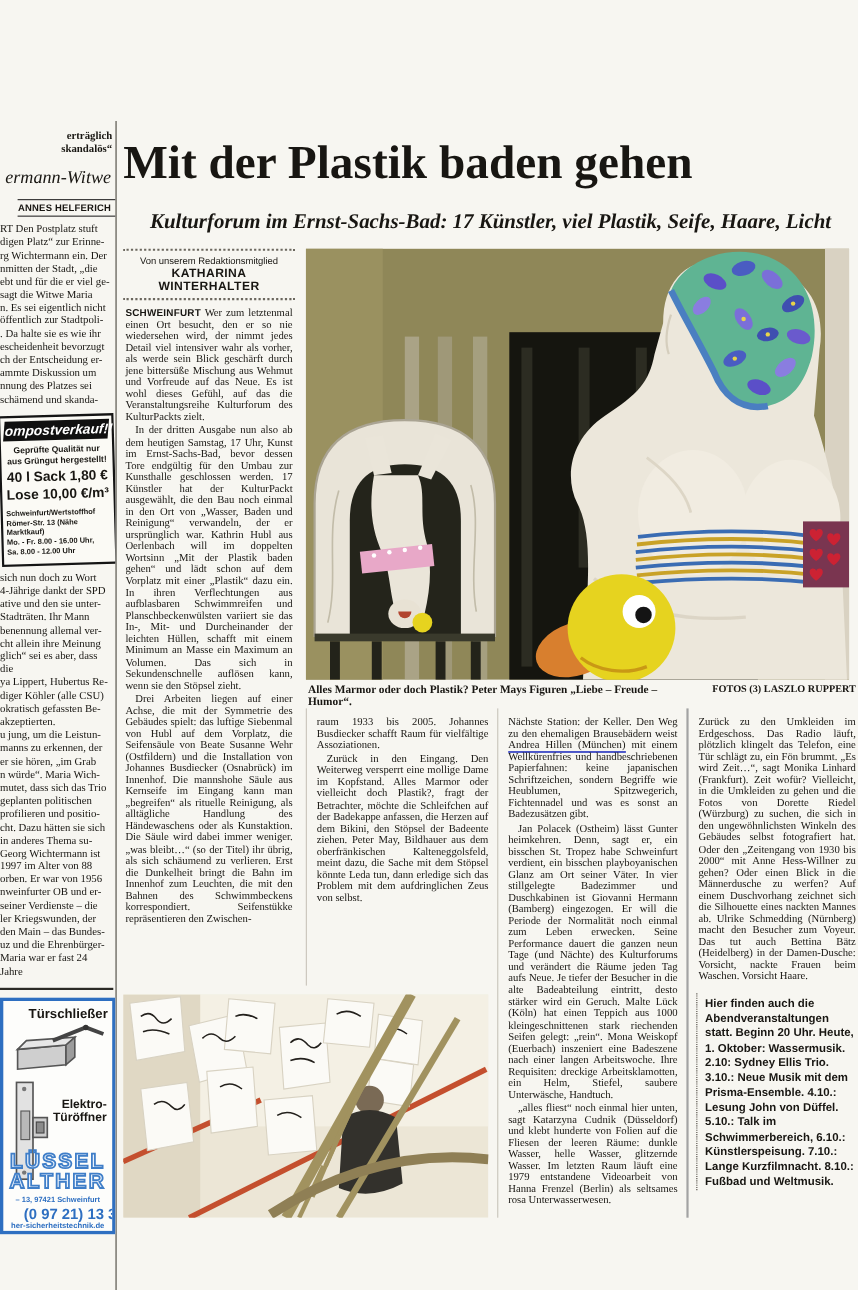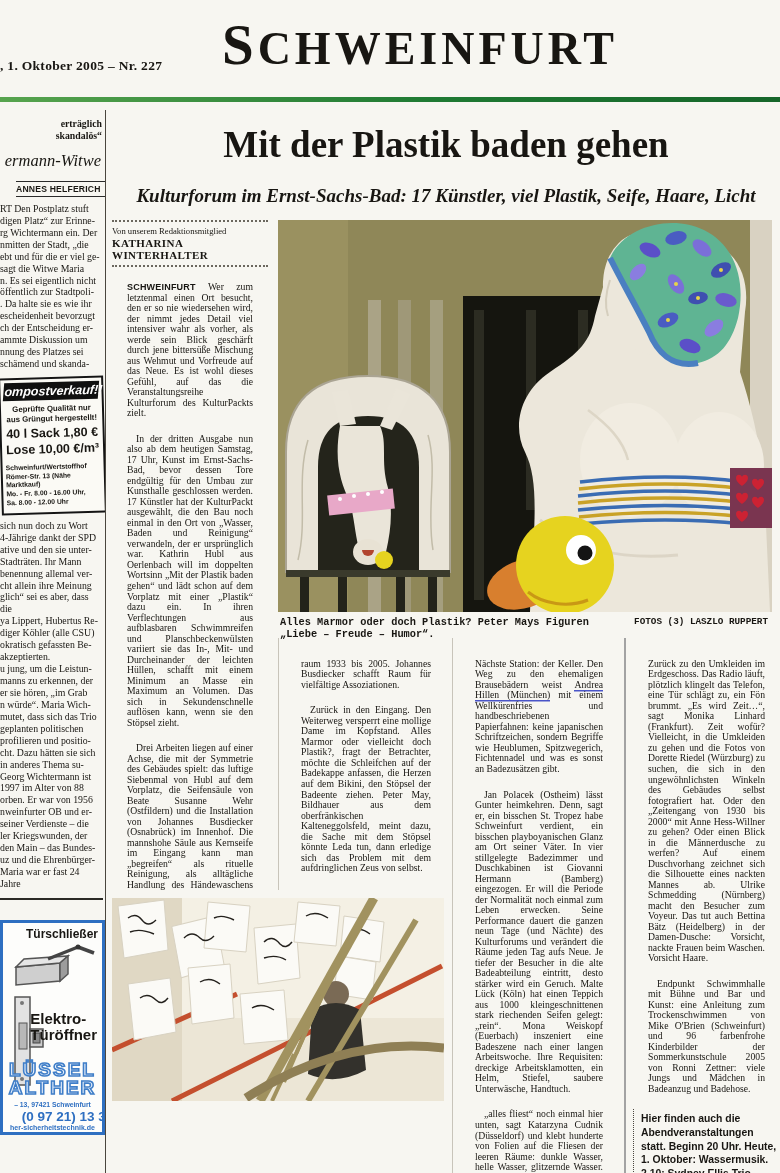--- a/index.html
+++ b/index.html
@@ -13,87 +13,82 @@
                  font-size:46px;font-weight:bold;letter-spacing:4px;line-height:1;}
   .section-title .cap{font-size:57px;}
   .green-rule{position:absolute;top:97px;left:0;width:780px;height:5px;
               background:linear-gradient(90deg,#57a44e,#1f7a33 55%,#16662a);}
   
   .sidebar{position:absolute;top:110px;left:0;width:106px;height:1063px;
            border-right:1px solid #4a463e;padding:0;box-sizing:border-box;overflow:hidden;}
   .sb-head{font-size:24px;font-weight:bold;text-align:right;line-height:1.08;padding:8px 4px 0 0;}
   .sb-sub{font-size:16.5px;font-style:italic;text-align:right;padding:9px 4px 0 0;}
   .sb-byline{margin:10px 0 6px 16px;border-top:1px solid #2a2a2a;border-bottom:1px solid #2a2a2a;
-             padding:2px 4px 2px 0;text-align:left;font-family:"Liberation Sans",sans-serif;
+             padding:2px 4px 2px 0;text-align:right;font-family:"Liberation Sans",sans-serif;
              font-size:8.6px;font-weight:bold;letter-spacing:.2px;}
   .sb-frag{font-size:9.8px;line-height:1.22;white-space:pre-line;padding-right:3px;}
   .sb-ad1{margin:7px 0 6px 0;border:2px solid #141414;background:#fbfaf5;transform:rotate(-1.6deg);
           padding:3px 3px 5px 3px;font-family:"Liberation Sans",sans-serif;}
   .sb-ad1-banner{background:#101010;color:#fff;font-weight:bold;font-style:italic;font-size:12.5px;
                  text-align:center;padding:2px 1px;transform:skewX(-6deg);white-space:nowrap;}
   .sb-ad1-q{font-size:7.8px;font-weight:bold;text-align:center;margin-top:4px;line-height:1.25;white-space:pre-line;}
   .sb-ad1-price{font-size:12.5px;font-weight:bold;text-align:center;margin-top:3px;line-height:1.25;white-space:pre-line;}
   .sb-ad1-addr{font-size:6.8px;font-weight:bold;margin-top:5px;line-height:1.3;white-space:pre-line;}
   .sb-rule{border:none;border-top:2px solid #2b2a26;margin:8px 2px 0 0;}
-  .sb-ad2{margin-top:20px;border:3px solid #2e6fc1;background:#fdfdfb;height:215px;position:relative;
+  .sb-ad2{margin-top:7px;border:3px solid #2e6fc1;background:#fdfdfb;height:215px;position:relative;
           font-family:"Liberation Sans",sans-serif;overflow:hidden;padding:4px;box-sizing:border-box;}
   .sb-ad2 .p1{font-size:12px;font-weight:bold;text-align:right;}
-  .sb-ad2 .p2{font-size:15px;font-weight:bold;white-space:pre-line;line-height:1.1;
+  .sb-ad2 .p2{font-size:11px;font-weight:bold;text-align:right;white-space:pre-line;line-height:1.1;
               position:absolute;top:88px;right:5px;}
   .closer-svg{position:absolute;top:18px;right:2px;}
   .opener-svg{position:absolute;top:72px;left:8px;}
   .brand{position:absolute;top:138px;left:0;width:100%;text-align:center;font-weight:bold;
          font-size:19px;line-height:.95;letter-spacing:2px;color:#eaf2fc;
          -webkit-text-stroke:1.6px #3f7ec8;}
   .sb-ad2 .addr{position:absolute;top:178px;left:0;width:100%;text-align:center;color:#2e6fc1;
                 font-weight:bold;font-size:6.8px;}
   .sb-ad2 .phone{position:absolute;top:186px;left:15px;width:100%;text-align:center;color:#2e6fc1;
                  font-weight:bold;font-size:13.5px;}
   .sb-ad2 .web{position:absolute;top:201px;left:0;width:100%;text-align:center;color:#2e6fc1;
                font-weight:bold;font-size:7px;}
   
   .main{position:absolute;top:110px;left:112px;width:668px;height:1063px;}
-  .headline{margin:16px 0 0 0;text-align:center;font-size:37px;font-weight:bold;line-height:1.05;}
+  .headline{margin:16px 0 0 0;text-align:left;font-size:43px;font-weight:bold;line-height:1.05;}
   .subheadline{margin:20px 0 0 0;text-align:center;font-size:19px;font-style:italic;font-weight:bold;}
   .body-grid{margin-top:13px;display:grid;grid-template-columns:166px 174px 172px 156px;
              grid-template-rows:418px 252px auto;}
   .colA{grid-column:1;grid-row:1/3;padding-right:10px;overflow:hidden;}
   .photo1-block{grid-column:2/5;grid-row:1;}
   .colB{grid-column:2;grid-row:2;border-left:1px solid #c8c4ba;padding:6px 6px 0 7px;overflow:hidden;}
   .colC{grid-column:3;grid-row:2/4;border-left:1px solid #c8c4ba;padding:6px 6px 0 7px;overflow:hidden;}
   .colD{grid-column:4;grid-row:2/4;border-left:2px solid #a3a3a3;padding:6px 0 0 7px;overflow:hidden;}
   .photo2-block{grid-column:1/3;grid-row:3;padding:8px 8px 0 0;}
-  .art-byline{border-top:2px dotted #6b675e;border-bottom:2px dotted #6b675e;
-              padding:4px 0;margin-bottom:7px;font-family:Liberation Serif, serif;}
+  .art-byline{border-top:2px dotted #6b675e;border-bottom:2px dotted #6b675e;text-align:center;
+              padding:4px 0;margin-bottom:7px;font-family:Liberation Sans, sans-serif;}
   .art-byline .l1{font-size:8.6px;}
   .art-byline .l2{font-size:11px;font-weight:bold;letter-spacing:.4px;margin-top:1px;}
-  .bodytext p{margin:15px;font-size:9.7px;line-height:1.085;text-align:justify;hyphens:auto;}
+  .bodytext p{margin:2px;font-size:9.7px;line-height:1.085;text-align:justify;hyphens:auto;}
   .bodytext p + p{text-indent:9px;margin-top:1px;}
   .lead-city{font-family:"Liberation Sans",sans-serif;font-weight:bold;font-size:9px;letter-spacing:.2px;}
   .pen-underline{box-shadow:0 1.5px 0 #4a55c8;}
   .caption-row{display:flex;justify-content:flex-end;align-items:flex-start;
-               font-family:Liberation Mono, monospace;font-weight:bold;padding:4px 12px 0 2px;}
+               font-family:Liberation Serif, serif;font-weight:bold;padding:4px 2px 0 2px;}
   .caption-row .cap-text{font-size:10.3px;}
   .caption-row .cap-credit{font-size:9.3px;white-space:nowrap;padding-left:10px;}
   .photo2-caption{font-family:"Liberation Sans",sans-serif;font-weight:bold;font-size:10.3px;
                   line-height:1.25;margin-top:4px;}
   .events-box{margin-top:9px;border-left:1px dotted #4a463e;padding:3px 0 0 7px;
               font-family:"Liberation Sans",sans-serif;font-weight:bold;font-size:10.4px;line-height:1.3;}
   svg{display:block;}
 </style>
 </head>
 <body>
 
 <div class="page">
 
-  <div class="masthead">
-    <div class="dateline">, 1. Oktober 2005 – Nr. 227</div>
-    <div class="section-title"><span class="cap">S</span><span>CHWEINFURT</span></div>
-    <div class="green-rule"></div>
-  </div>
 
   <div class="sidebar">
     <div class="sb-head sb-frag" style="white-space:pre-line;">erträglich
 skandalös“</div>
     <div class="sb-sub">ermann-Witwe</div>
     <div class="sb-byline">ANNES HELFERICH</div>
     <div class="sb-frag">RT  Den Postplatz stuft
 digen Platz“ zur Erinne-
 rg Wichtermann ein. Der
 nmitten der Stadt, „die
@@ -299,21 +294,20 @@
       </div>
 
       <div class="colC bodytext">
         <p><span>Nächste Station: der Keller. Den Weg zu den ehemaligen Brausebädern weist </span><span class="pen-underline">Andrea Hillen (München)</span><span> mit einem Wellkürenfries und handbeschriebenen Papierfahnen: keine japanischen Schriftzeichen, sondern Begriffe wie Heublumen, Spitzwegerich, Fichtennadel und was es sonst an Badezusätzen gibt.</span></p>
         <p>Jan Polacek (Ostheim) lässt Gunter heimkehren. Denn, sagt er, ein bisschen St. Tropez habe Schweinfurt verdient, ein bisschen playboyanischen Glanz am Ort seiner Väter. In vier stillgelegte Badezimmer und Duschkabinen ist Giovanni Hermann (Bamberg) eingezogen. Er will die Periode der Normalität noch einmal zum Leben erwecken. Seine Performance dauert die ganzen neun Tage (und Nächte) des Kulturforums und verändert die Räume jeden Tag aufs Neue. Je tiefer der Besucher in die alte Badeabteilung eintritt, desto stärker wird ein Geruch. Malte Lück (Köln) hat einen Teppich aus 1000 kleingeschnittenen stark riechenden Seifen gelegt: „rein“. Mona Weiskopf (Euerbach) inszeniert eine Badeszene nach einer langen Arbeitswoche. Ihre Requisiten: dreckige Arbeitsklamotten, ein Helm, Stiefel, saubere Unterwäsche, Handtuch.</p>
         <p>„alles fliest“ noch einmal hier unten, sagt Katarzyna Cudnik (Düsseldorf) und klebt hunderte von Folien auf die Fliesen der leeren Räume: dunkle Wasser, helle Wasser, glitzernde Wasser. Im letzten Raum läuft eine 1979 entstandene Videoarbeit von Hanna Frenzel (Berlin) als seltsames rosa Unterwasserwesen.</p>
       </div>
 
       <div class="colD bodytext">
         <p>Zurück zu den Umkleiden im Erdgeschoss. Das Radio läuft, plötzlich klingelt das Telefon, eine Tür schlägt zu, ein Fön brummt. „Es wird Zeit…“, sagt Monika Linhard (Frankfurt). Zeit wofür? Vielleicht, in die Umkleiden zu gehen und die Fotos von Dorette Riedel (Würzburg) zu suchen, die sich in den ungewöhnlichsten Winkeln des Gebäudes selbst fotografiert hat. Oder den „Zeitengang von 1930 bis 2000“ mit Anne Hess-Willner zu gehen? Oder einen Blick in die Männerdusche zu werfen? Auf einem Duschvorhang zeichnet sich die Silhouette eines nackten Mannes ab. Ulrike Schmedding (Nürnberg) macht den Besucher zum Voyeur. Das tut auch Bettina Bätz (Heidelberg) in der Damen-Dusche: Vorsicht, nackte Frauen beim Waschen. Vorsicht Haare.</p>
-        <p>Endpunkt Schwimmhalle mit Bühne und Bar und Kunst: eine Anleitung zum Trockenschwimmen von Mike O'Brien (Schweinfurt) und 96 farbenfrohe Kinderbilder der Sommerkunstschule 2005 von Ronni Zettner: viele Jungs und Mädchen in Badeanzug und Badehose.</p>
         <div class="events-box">Hier finden auch die Abendveranstaltungen statt. Beginn 20 Uhr. Heute, 1. Oktober: Wassermusik. 2.10: Sydney Ellis Trio. 3.10.: Neue Musik mit dem Prisma-Ensemble. 4.10.: Lesung John von Düffel. 5.10.: Talk im Schwimmerbereich, 6.10.: Künstlerspeisung. 7.10.: Lange Kurzfilmnacht. 8.10.: Fußbad und Weltmusik.</div>
       </div>
 
       <div class="photo2-block">
         <svg width="332" height="203" viewBox="0 0 332 203" preserveAspectRatio="none">
           <rect width="332" height="203" fill="#ece6d6"></rect>
           <rect x="0" y="0" width="332" height="120" fill="#f4f0e4"></rect>
           <rect x="0" y="0" width="70" height="203" fill="#e0d8c4"></rect>
           <path d="M0 152 L125 96" stroke="#c44f2e" stroke-width="5" fill="none"></path>
           <path d="M60 203 L330 68" stroke="#c44f2e" stroke-width="5" fill="none"></path>

